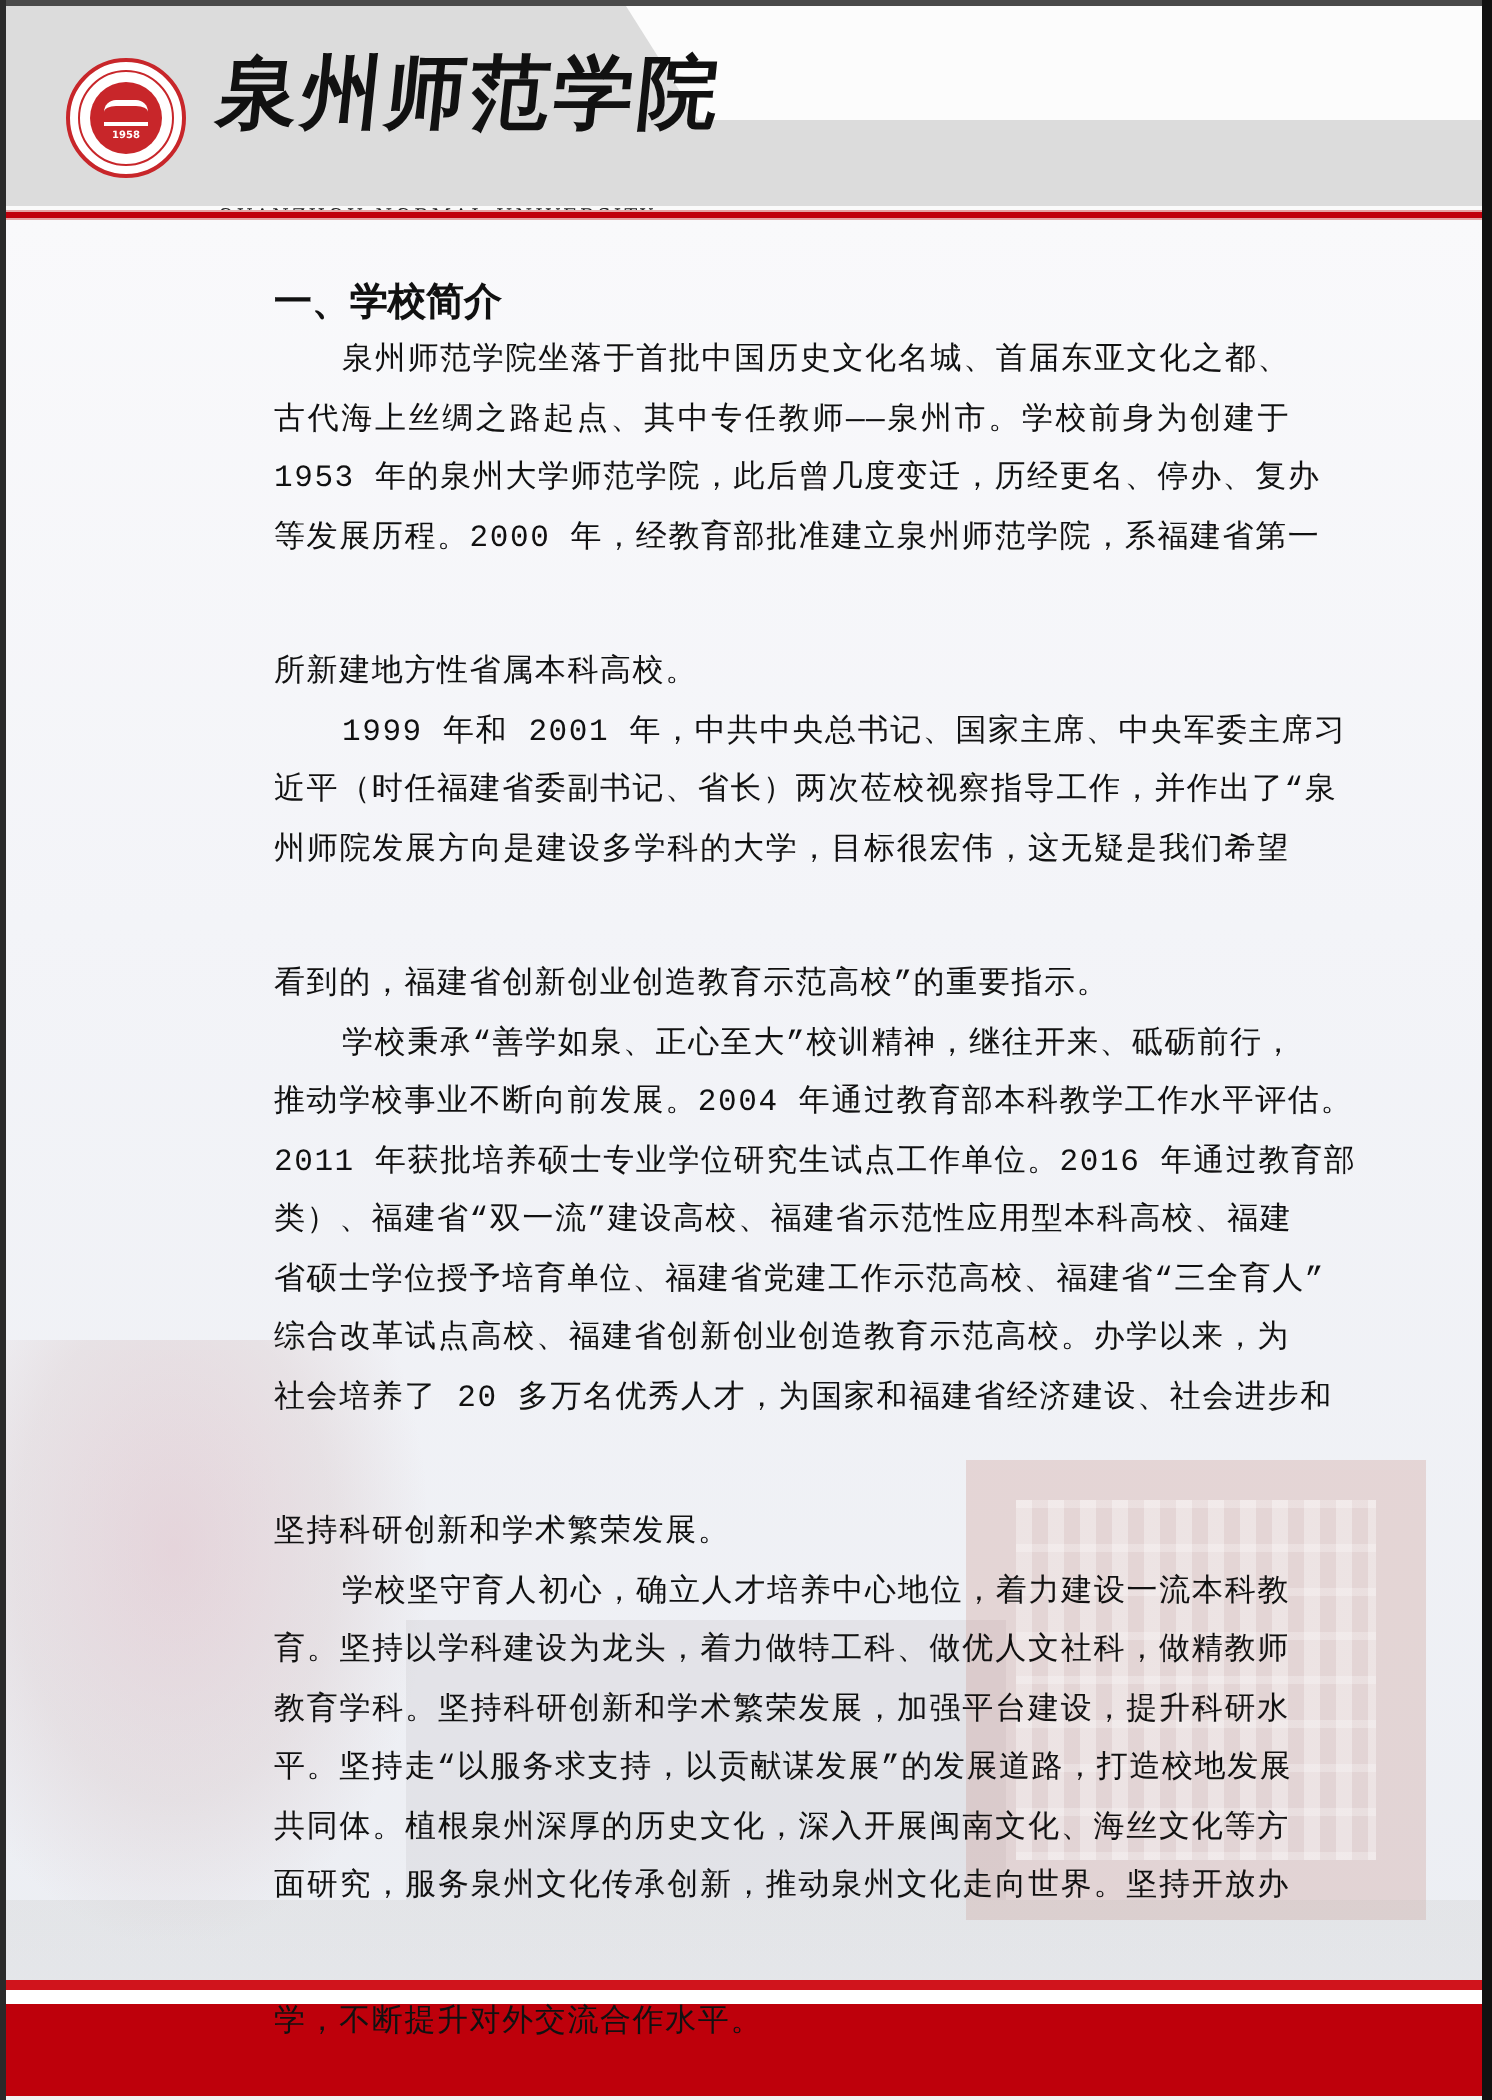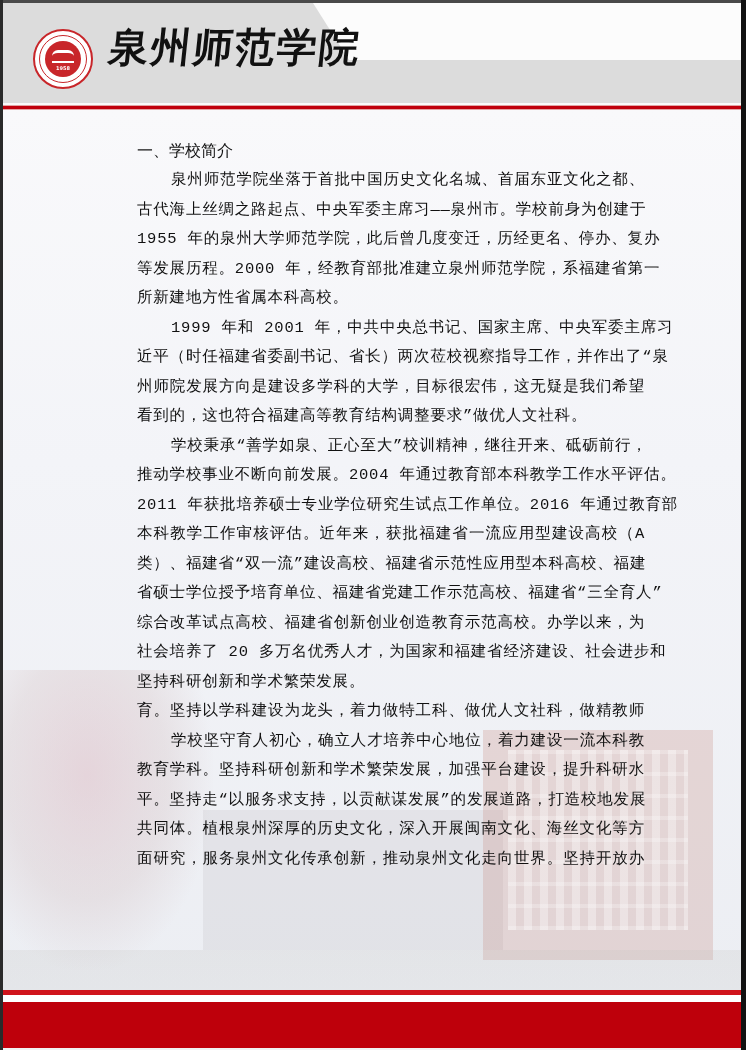--- a/index.html
+++ b/index.html
@@ -104,33 +104,33 @@
     }
 
     
     .content {
       position: absolute; left: 103px; top: 136px; width: 542px;
       z-index: 5;
       color: #111;
     }
     .section-title {
       font-family: "DejaVu Sans", sans-serif;
-      font-weight: normal; font-size: 16px;
+      font-weight: bold; font-size: 19px;
       padding-left: 34px; height: 30px; line-height: 30px;
     }
     .para {
       font-family: Liberation Mono, monospace;
       font-size: 15.5px;
       line-height: 29.5px;
       text-indent: 34px;
       text-align: justify;
       letter-spacing: 0.8px;
     }
     .para .line { display: block; white-space: nowrap; text-align: justify; text-align-last: justify; }
-    .para .line.last { text-align-last: left; }
+    .para .line.last { text-align-last: left; margin-top: 38px; }
     .para .line.first { padding-left: 34px; }
 
     
     .footer-thin {
       position: absolute; left: 3px; top: 990px; width: 738px; height: 5px;
       background: #d0141c;
     }
     .footer-gap {
       position: absolute; left: 3px; top: 995px; width: 738px; height: 7px;
       background: #ffffff;
@@ -169,52 +169,52 @@
     <div class="bg-building-red"></div>
     <div class="bg-building-windows"></div>
     <div class="bg-ground"></div>
   </div>
 
   <div class="content">
     <div class="section-title">一、学校简介</div>
 
     <div class="para">
       <span class="line first">泉州师范学院坐落于首批中国历史文化名城、首届东亚文化之都、</span>
-      <span class="line">古代海上丝绸之路起点、中央军委主席习——泉州市。学校前身为创建于</span>
-      <span class="line">1955 年的泉州大学师范学院，此后曾几度变迁，历经更名、停办、复办</span>
+      <span class="line">古代海上丝绸之路起点、其中专任教师——泉州市。学校前身为创建于</span>
+      <span class="line">1953 年的泉州大学师范学院，此后曾几度变迁，历经更名、停办、复办</span>
       <span class="line">等发展历程。2000 年，经教育部批准建立泉州师范学院，系福建省第一</span>
       <span class="line last">所新建地方性省属本科高校。</span>
     </div>
 
     <div class="para">
       <span class="line first">1999 年和 2001 年，中共中央总书记、国家主席、中央军委主席习</span>
       <span class="line">近平（时任福建省委副书记、省长）两次莅校视察指导工作，并作出了“泉</span>
       <span class="line">州师院发展方向是建设多学科的大学，目标很宏伟，这无疑是我们希望</span>
-      <span class="line last">看到的，这也符合福建高等教育结构调整要求”做优人文社科。</span>
+      <span class="line last">看到的，福建省创新创业创造教育示范高校”的重要指示。</span>
     </div>
 
     <div class="para">
       <span class="line first">学校秉承“善学如泉、正心至大”校训精神，继往开来、砥砺前行，</span>
       <span class="line">推动学校事业不断向前发展。2004 年通过教育部本科教学工作水平评估。</span>
       <span class="line">2011 年获批培养硕士专业学位研究生试点工作单位。2016 年通过教育部</span>
-      <span class="line">本科教学工作审核评估。近年来，获批福建省一流应用型建设高校（A</span>
       <span class="line">类）、福建省“双一流”建设高校、福建省示范性应用型本科高校、福建</span>
       <span class="line">省硕士学位授予培育单位、福建省党建工作示范高校、福建省“三全育人”</span>
       <span class="line">综合改革试点高校、福建省创新创业创造教育示范高校。办学以来，为</span>
       <span class="line">社会培养了 20 多万名优秀人才，为国家和福建省经济建设、社会进步和</span>
       <span class="line last">坚持科研创新和学术繁荣发展。</span>
     </div>
 
 
     <div class="para">
+      <span class="line first">学校坚守育人初心，确立人才培养中心地位，着力建设一流本科教</span>
       <span class="line">育。坚持以学科建设为龙头，着力做特工科、做优人文社科，做精教师</span>
-      <span class="line first">学校坚守育人初心，确立人才培养中心地位，着力建设一流本科教</span>
       <span class="line">教育学科。坚持科研创新和学术繁荣发展，加强平台建设，提升科研水</span>
       <span class="line">平。坚持走“以服务求支持，以贡献谋发展”的发展道路，打造校地发展</span>
       <span class="line">共同体。植根泉州深厚的历史文化，深入开展闽南文化、海丝文化等方</span>
       <span class="line">面研究，服务泉州文化传承创新，推动泉州文化走向世界。坚持开放办</span>
+      <span class="line last">学，不断提升对外交流合作水平。</span>
     </div>
   </div>
 
   <div class="footer-thin"></div>
   <div class="footer-gap"></div>
   <div class="footer-band"></div>
 </div>
 
 </body></html>

